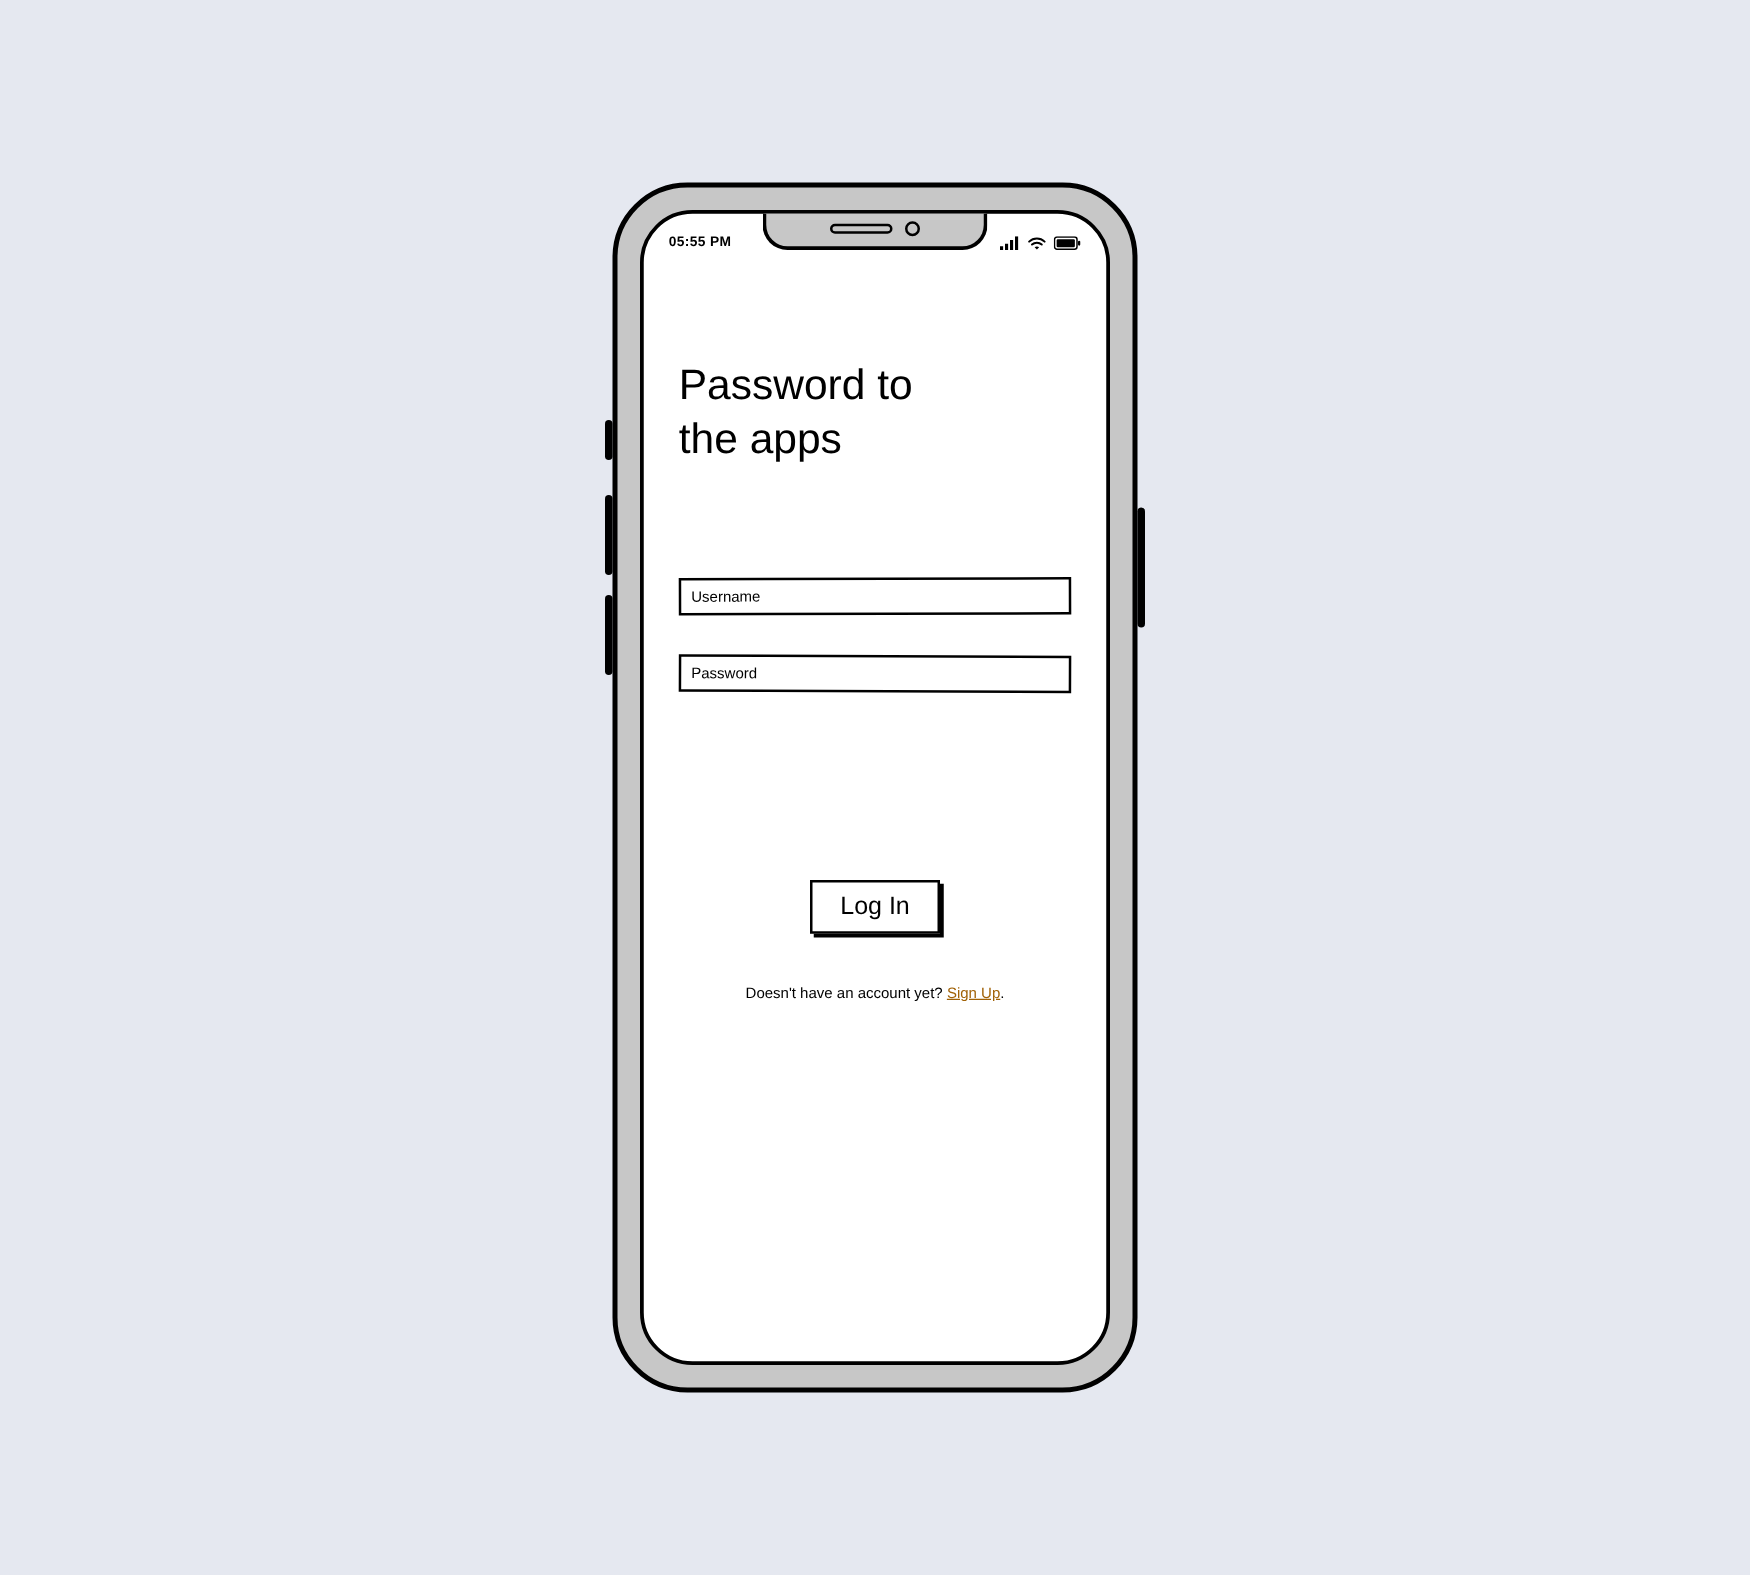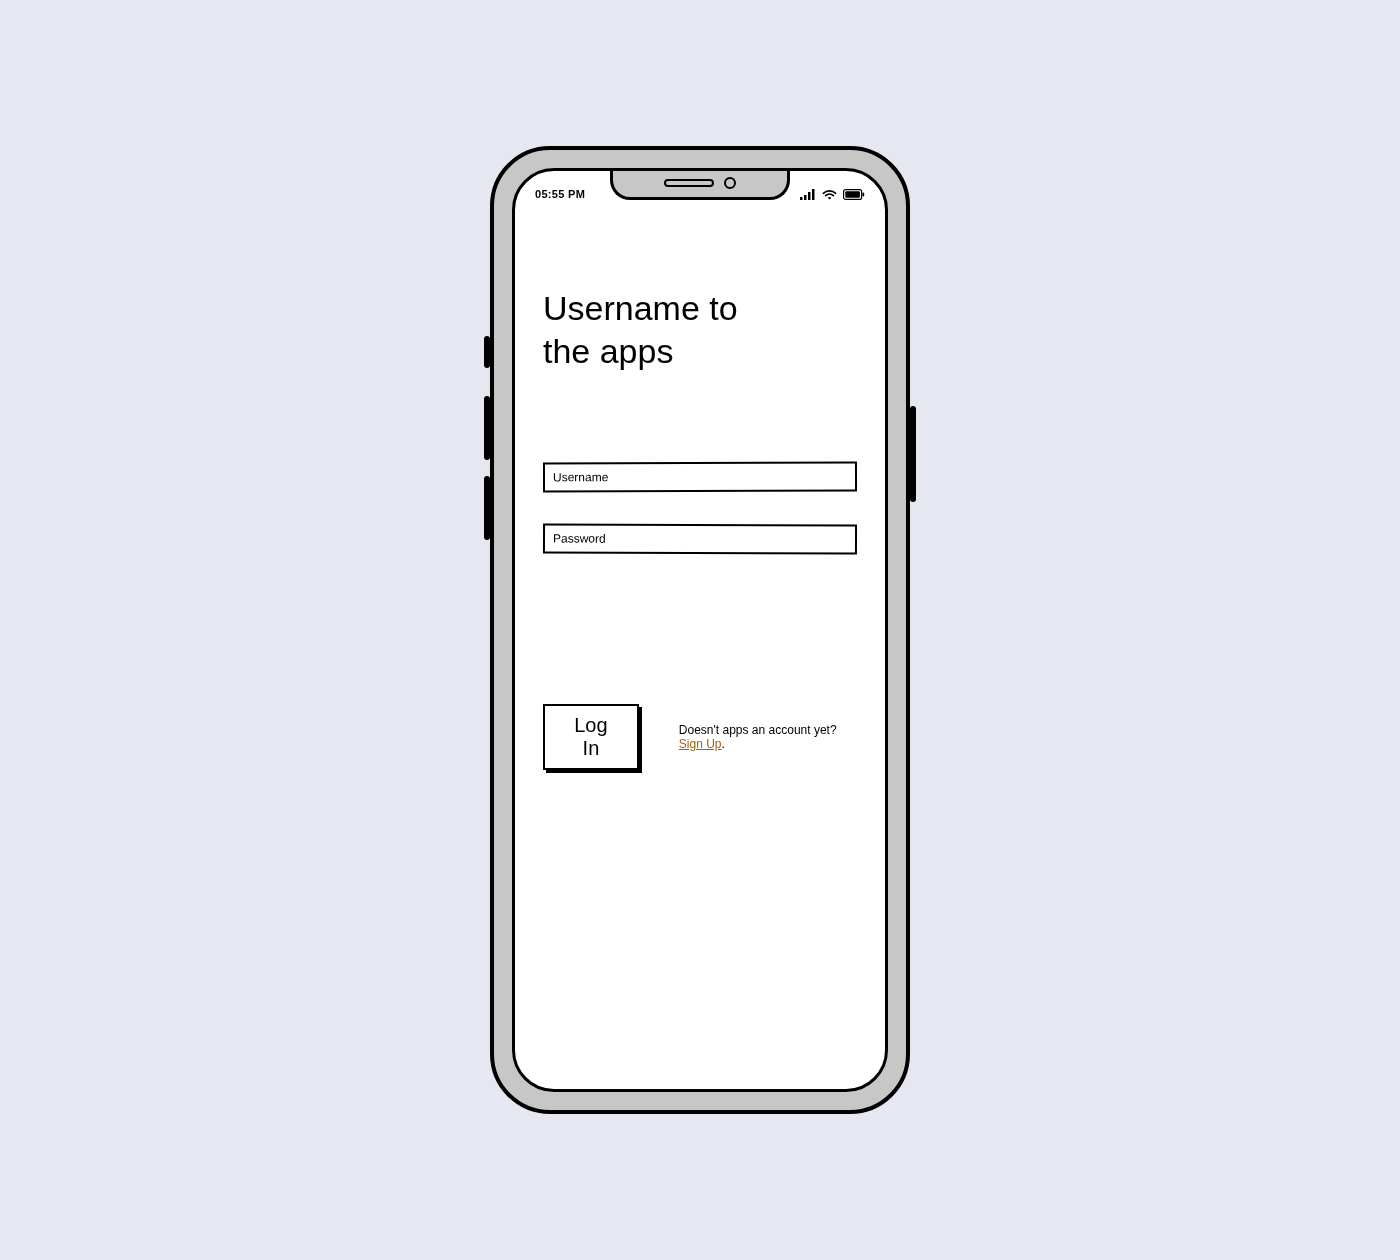--- a/index.html
+++ b/index.html
@@ -125,21 +125,21 @@
       background: #fff;
       outline: none;
       transform: rotate(-0.15deg);
     }
     .input::placeholder { color: #000; }
     .input:nth-child(2) { transform: rotate(0.2deg); }
 
     .login-area {
       margin-top: 150px;
       display: flex;
-      flex-direction: row;
+      flex-direction: column;
       align-items: center;
       gap: 40px;
     }
     .login-btn {
       position: relative;
       border: 2px solid #000;
       background: #fff;
       padding: 8px 22px;
       font-size: 20px;
       font-family: "Comic Sans MS", "Chalkboard SE", cursive, sans-serif;
@@ -197,32 +197,32 @@
               <rect x="0.6" y="0.6" width="18" height="9.8" rx="2" ry="2" fill="none" stroke="#000" stroke-width="1.2"></rect>
               <rect x="2.3" y="2.3" width="14.6" height="6.4" rx="1" fill="#000"></rect>
               <rect x="19.4" y="3.5" width="1.8" height="4" rx="0.9" fill="#000"></rect>
             </svg>
           </span>
         </span>
       </div>
 
       <div class="content">
         <h1 class="heading">
-          <span>Username to</span><br>
+          <span>Password to</span><br>
           <span>the apps</span>
         </h1>
 
         <div class="form">
           <input class="input" type="text" placeholder="Username" style="">
           <input class="input" type="password" placeholder="Password" style="">
         </div>
 
         <div class="login-area">
           <button class="login-btn">Log In</button>
           <div class="signup-line">
-            <span>Doesn't apps an account yet? </span><a class="signup-link">Sign Up</a>.
+            <span>Doesn't have an account yet? </span><a class="signup-link">Sign Up</a>.
           </div>
         </div>
       </div>
 
     </div>
   </div>
 </div>
 
 </body></html>

